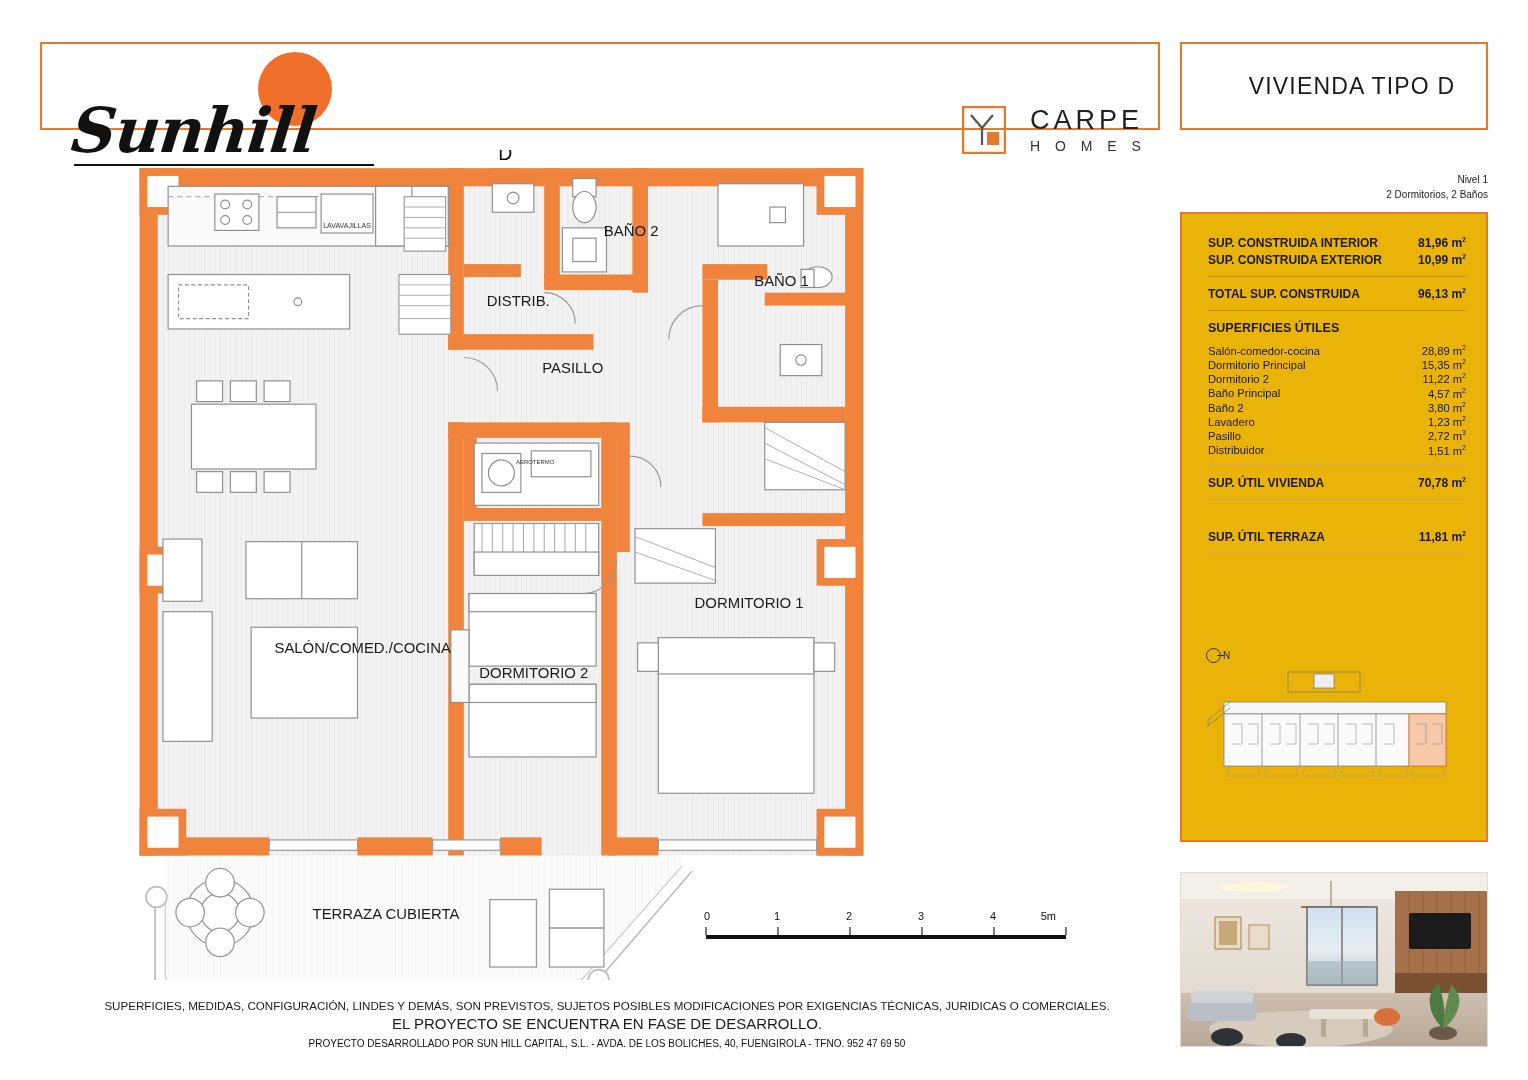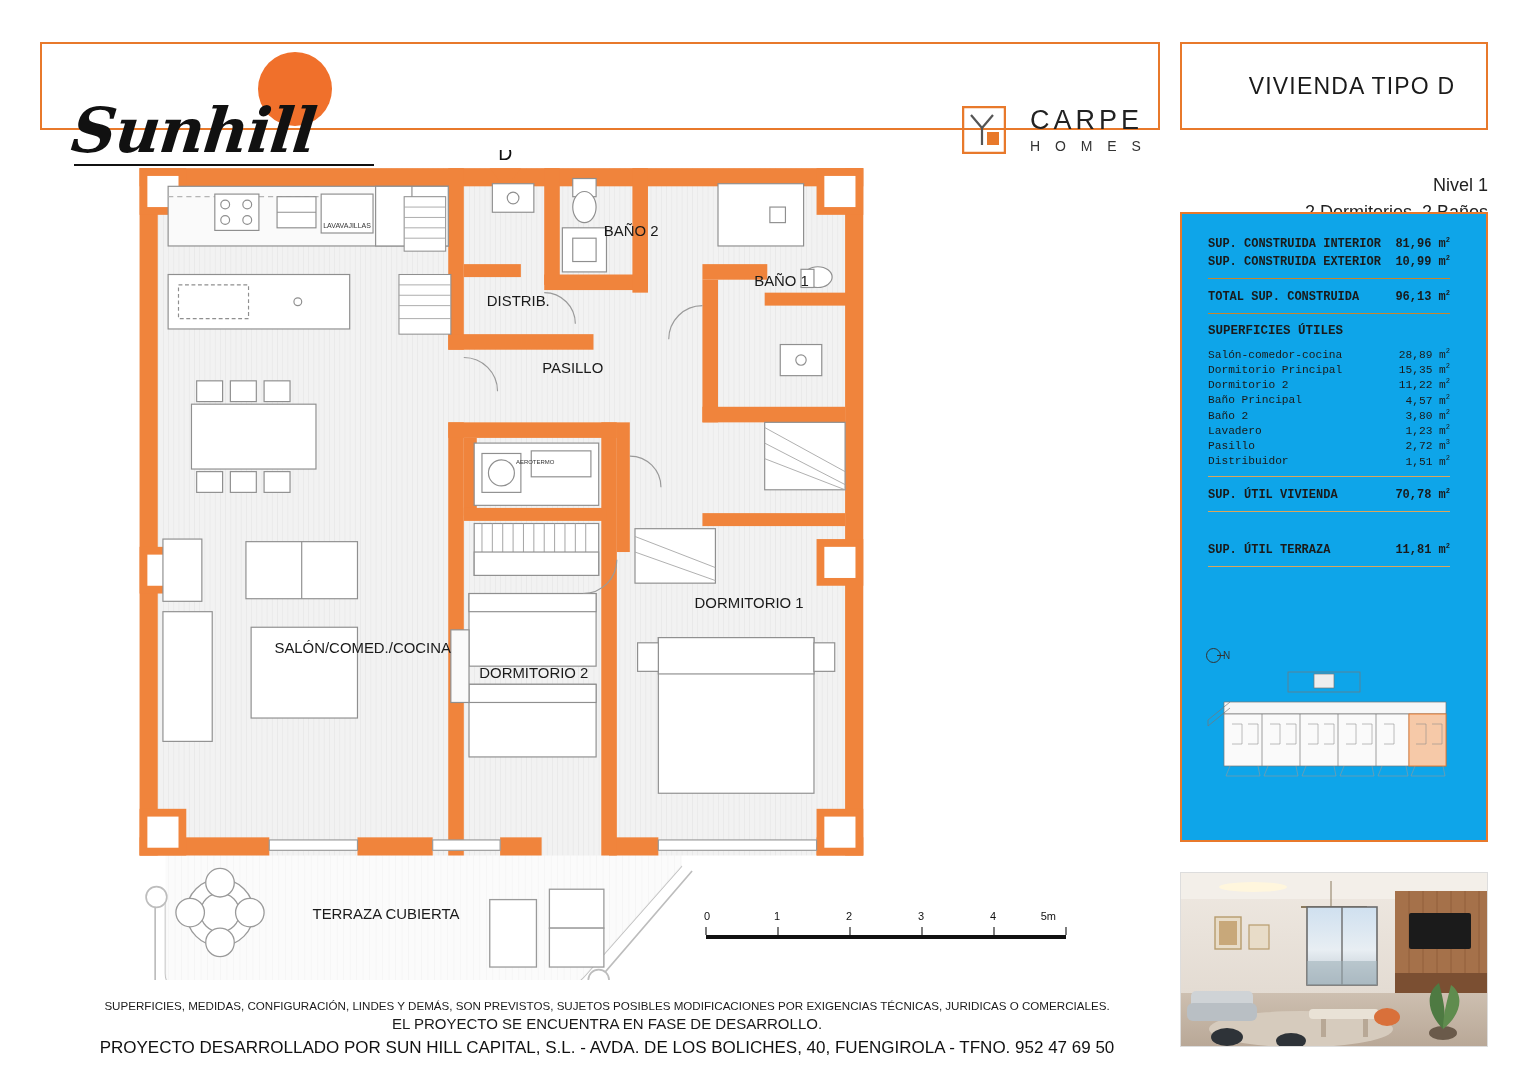--- a/index.html
+++ b/index.html
@@ -70,29 +70,28 @@
   }
   .hdr-title-box span {
     font-size: 23px; letter-spacing: 1.2px; color: #1a1a1a;
   }
 
   
   .nivel {
     position: absolute; left: 1180px; top: 172px;
     width: 308px;
     text-align: right;
-    font-size: 18px; color: #222; line-height: 1.5;
+    font-size: 10px; color: #222; line-height: 1.5;
   }
   .info-box {
     position: absolute; left: 1180px; top: 212px;
     width: 308px; height: 630px;
     border: 2px solid #E8792B;
-    background: #0ea5e9;
-    padding: 22px 36px 10px 26px;
-    font-family: Liberation Mono, monospace;
+    background: #eab308;
+    padding: 22px 20px 10px 26px;
   }
   .row {
     display: flex; justify-content: space-between; align-items: baseline;
     font-size: 11.6px; color: #1a1a1a; margin-bottom: 3px;
   }
   .row.bold { font-weight: bold; font-size: 12px; }
   .row .val { white-space: nowrap; }
   sup { font-size: 7px; vertical-align: super; }
   .hline { height: 1px; background: #C8862E; margin: 9px 0 10px 0; }
   .hline.thin { background: #D9A65C; }
@@ -144,21 +143,21 @@
   }
 
   
   .footer {
     position: absolute; left: 52px; top: 998px;
     width: 1110px;
     text-align: center;
   }
   .footer .l1 { font-size: 11.6px; color: #1a1a1a; line-height: 1.35; }
   .footer .l2 { font-size: 15px; color: #1a1a1a; line-height: 1.35; }
-  .footer .l3 { font-size: 17px; color: #111; margin-top: 4px; }
+  .footer .l3 { font-size: 10px; color: #111; margin-top: 4px; }
 
   .rm-label {
     font-size: 11.5px; fill: #1a1a1a; font-family: "Liberation Sans", sans-serif;
   }
 </style>
 </head>
 <body>
 
 <div id="page">
 

